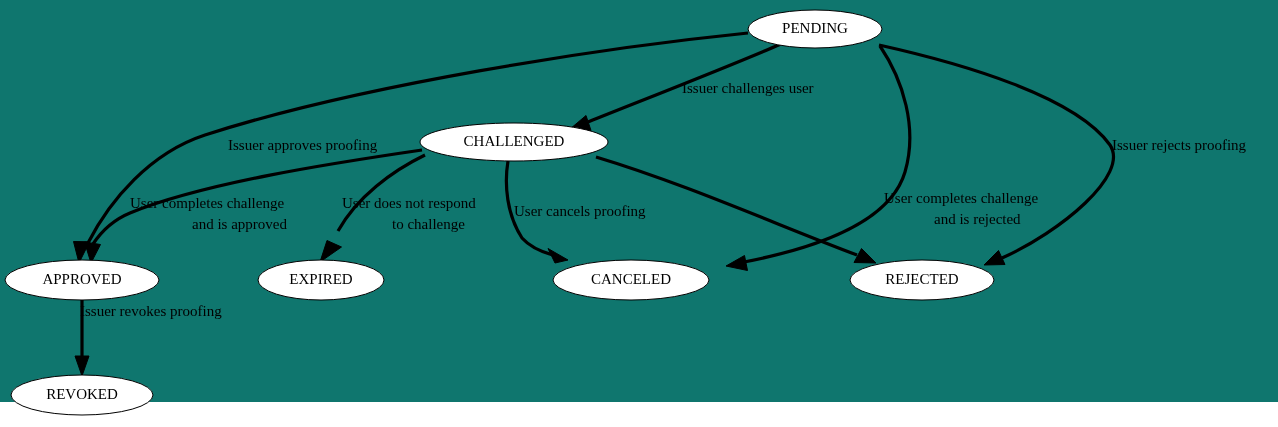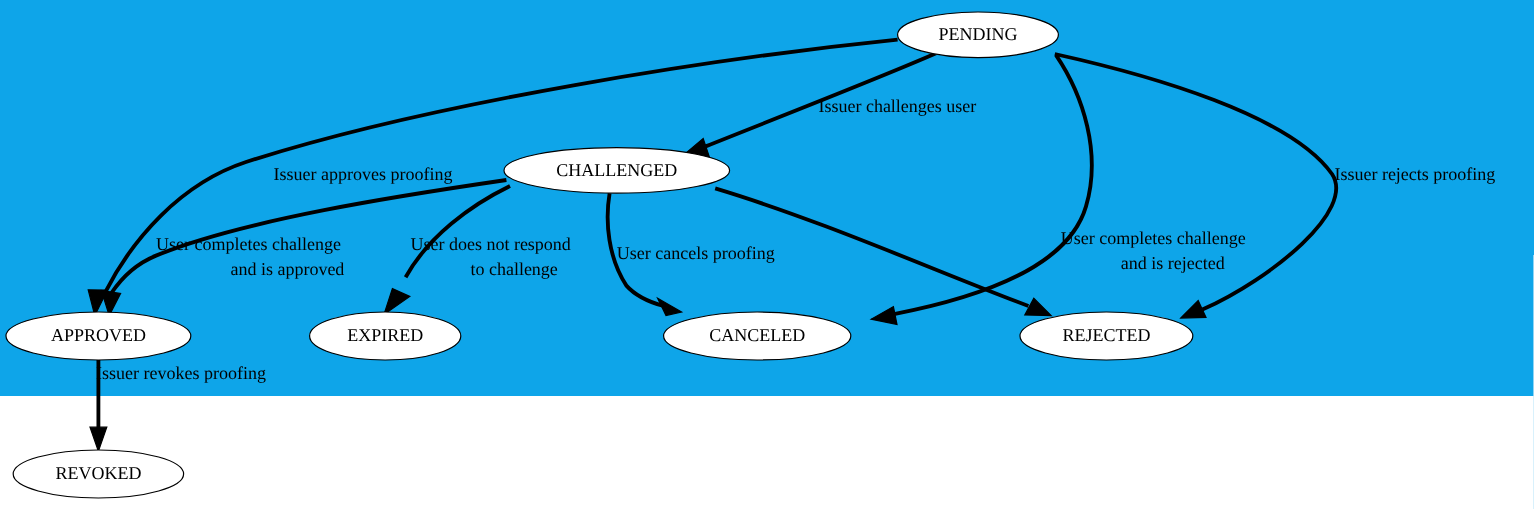--- a/index.html
+++ b/index.html
@@ -10,22 +10,22 @@
   }
   body {
     width: 1278px;
     height: 427px;
     overflow: hidden;
     font-family: "Liberation Serif", "DejaVu Serif", serif;
   }
   #diagram-root {
     position: relative;
     width: 1278px;
-    height: 330px;
-    background: #0ea5e9;
+    height: 402px;
+    background: #0f766e;
   }
   svg#state-graph {
     display: block;
     width: 1278px;
     height: 427px;
   }
   .node-ellipse {
     fill: #ffffff;
     stroke: #000000;
     stroke-width: 1;

